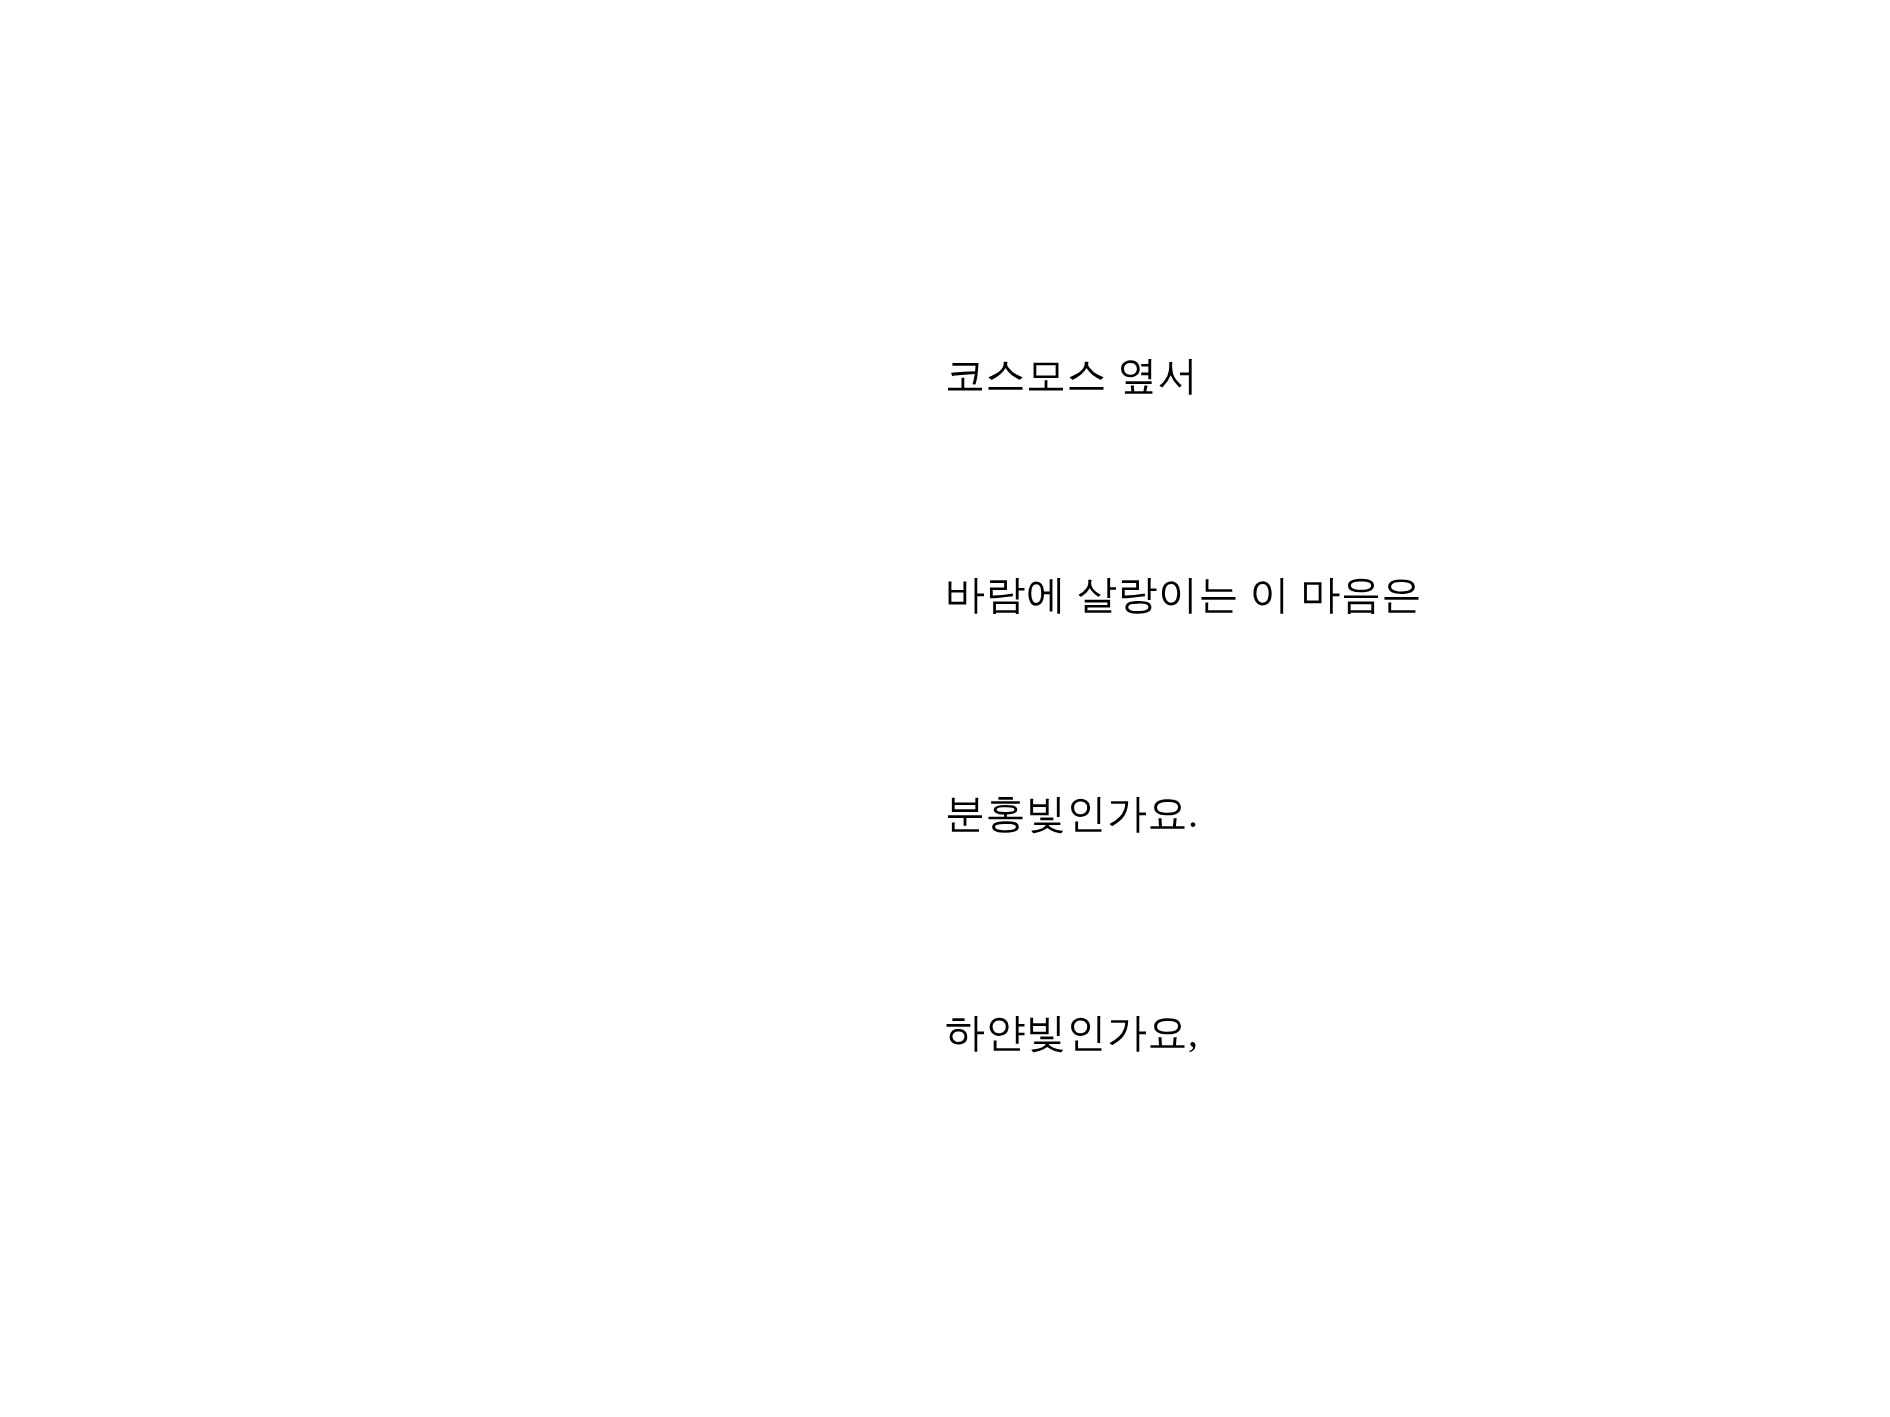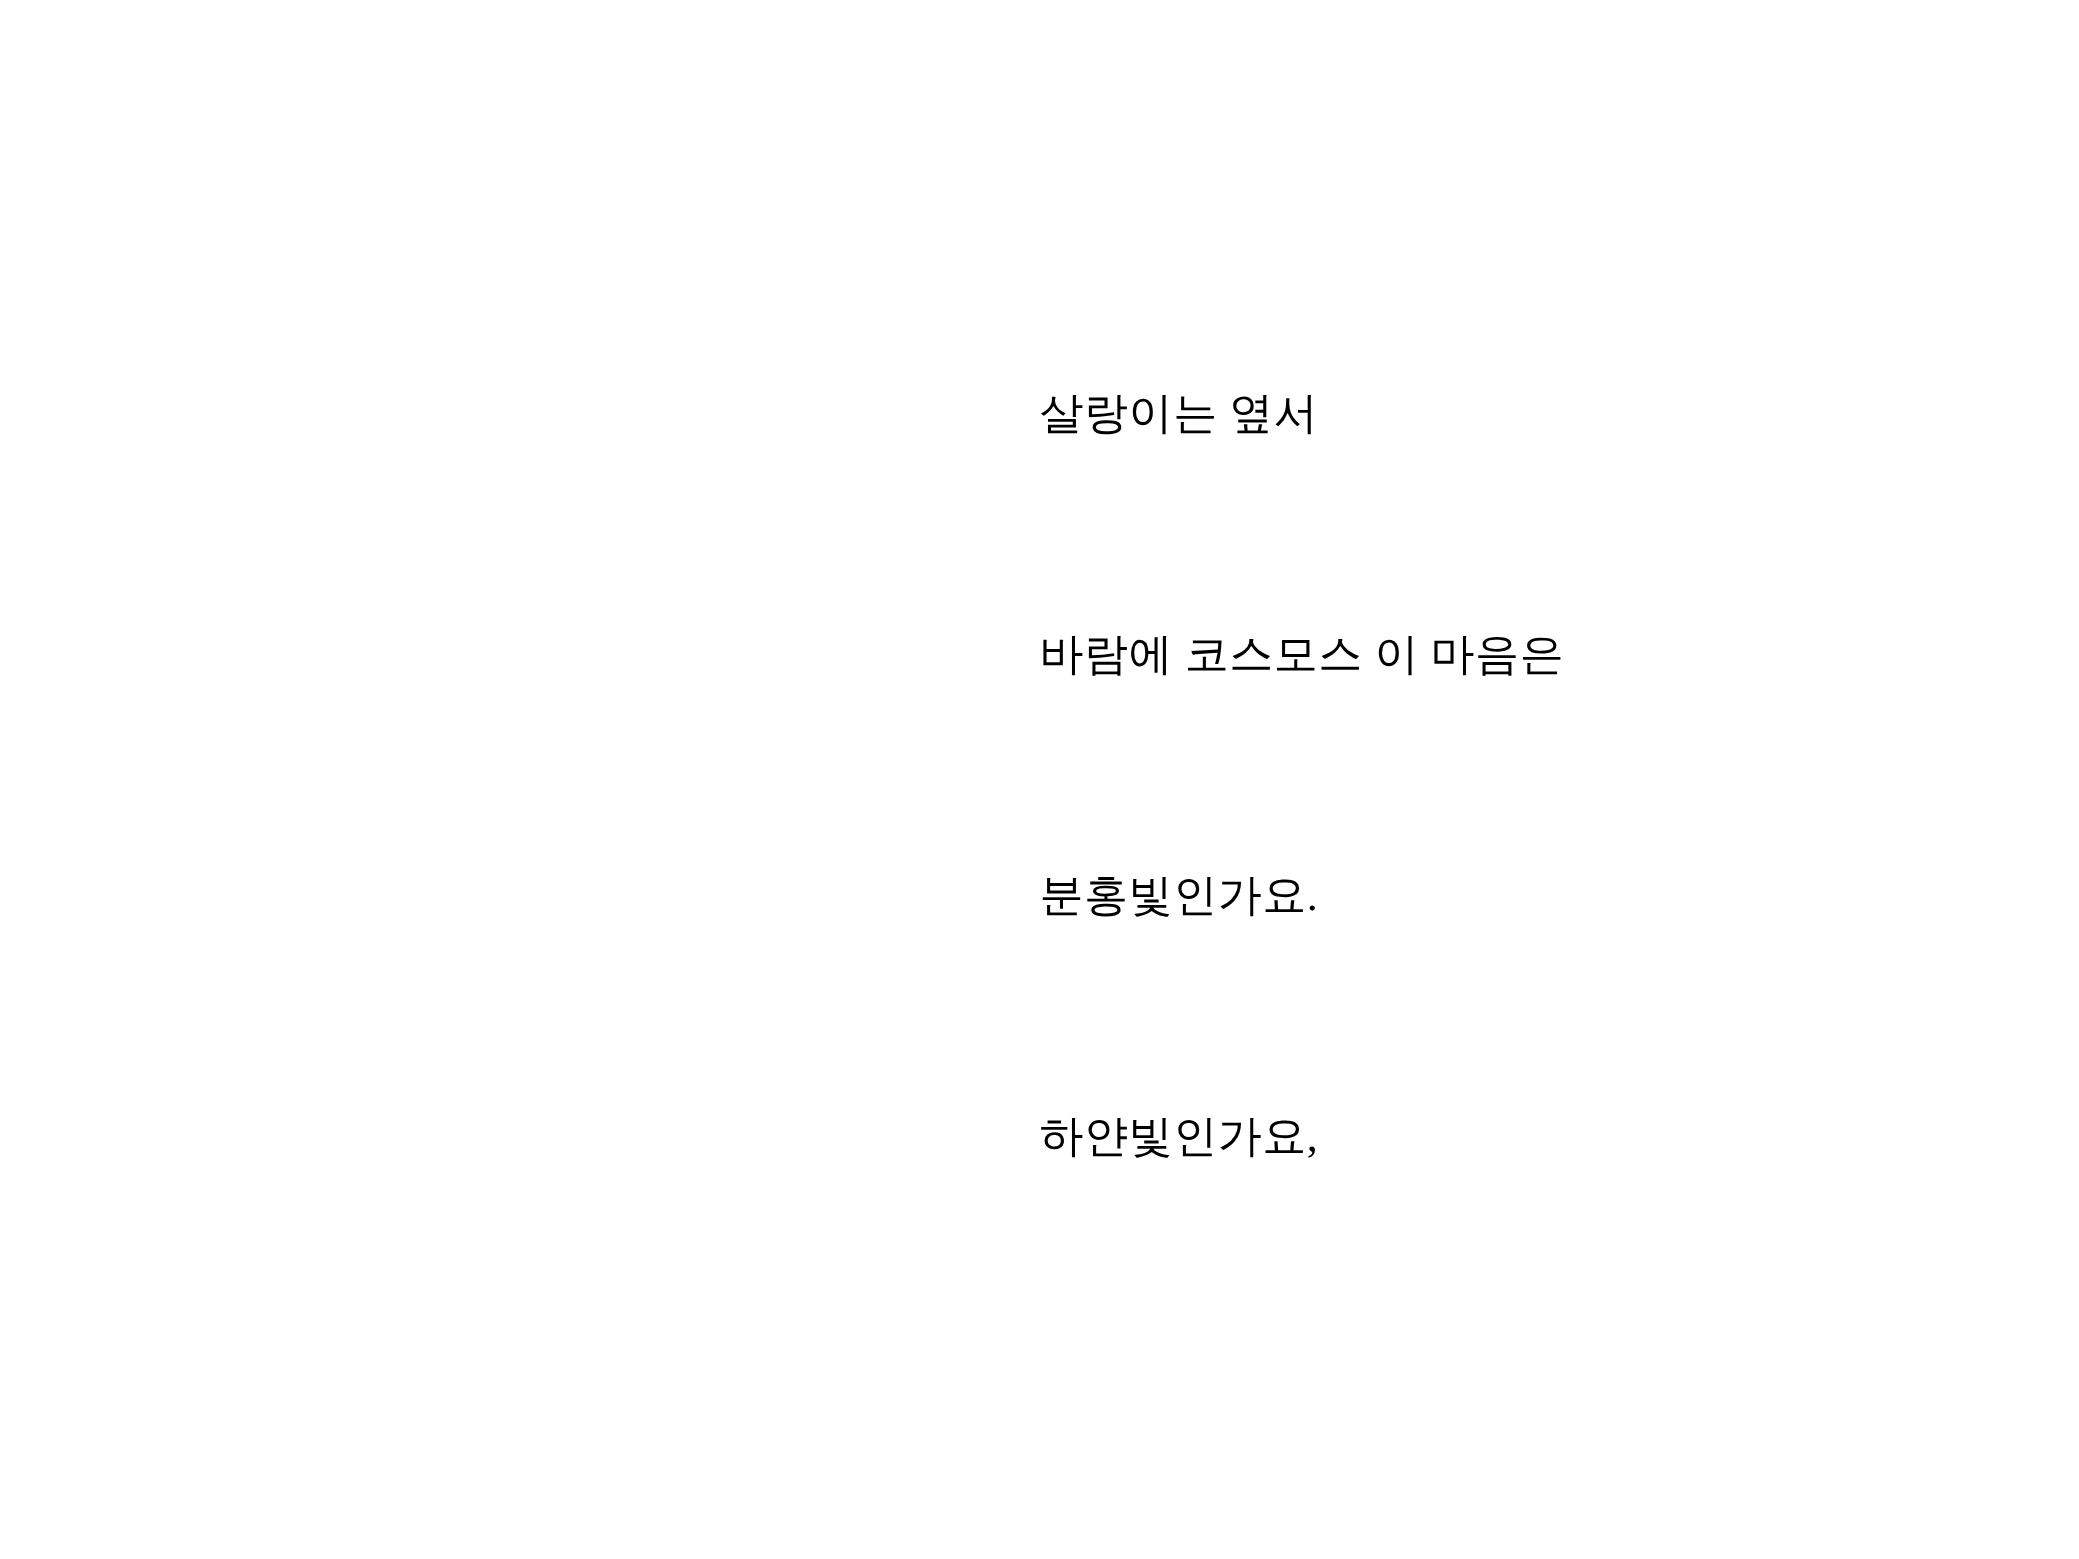--- a/index.html
+++ b/index.html
@@ -34,22 +34,22 @@
   }
   .poem-block p.blank {
     height: 73px;
   }
 </style>
 </head>
 <body>
 
 <div class="page">
   <div class="poem-block">
-    <p>살랑이는 옆서</p>
-    <p>바람에 코스모스 이 마음은</p>
+    <p>코스모스 옆서</p>
+    <p>바람에 살랑이는 이 마음은</p>
     <p>분홍빛인가요.</p>
     <p>하얀빛인가요,</p>
     <p class="blank"></p>
     
     
     
     
     
     
     

